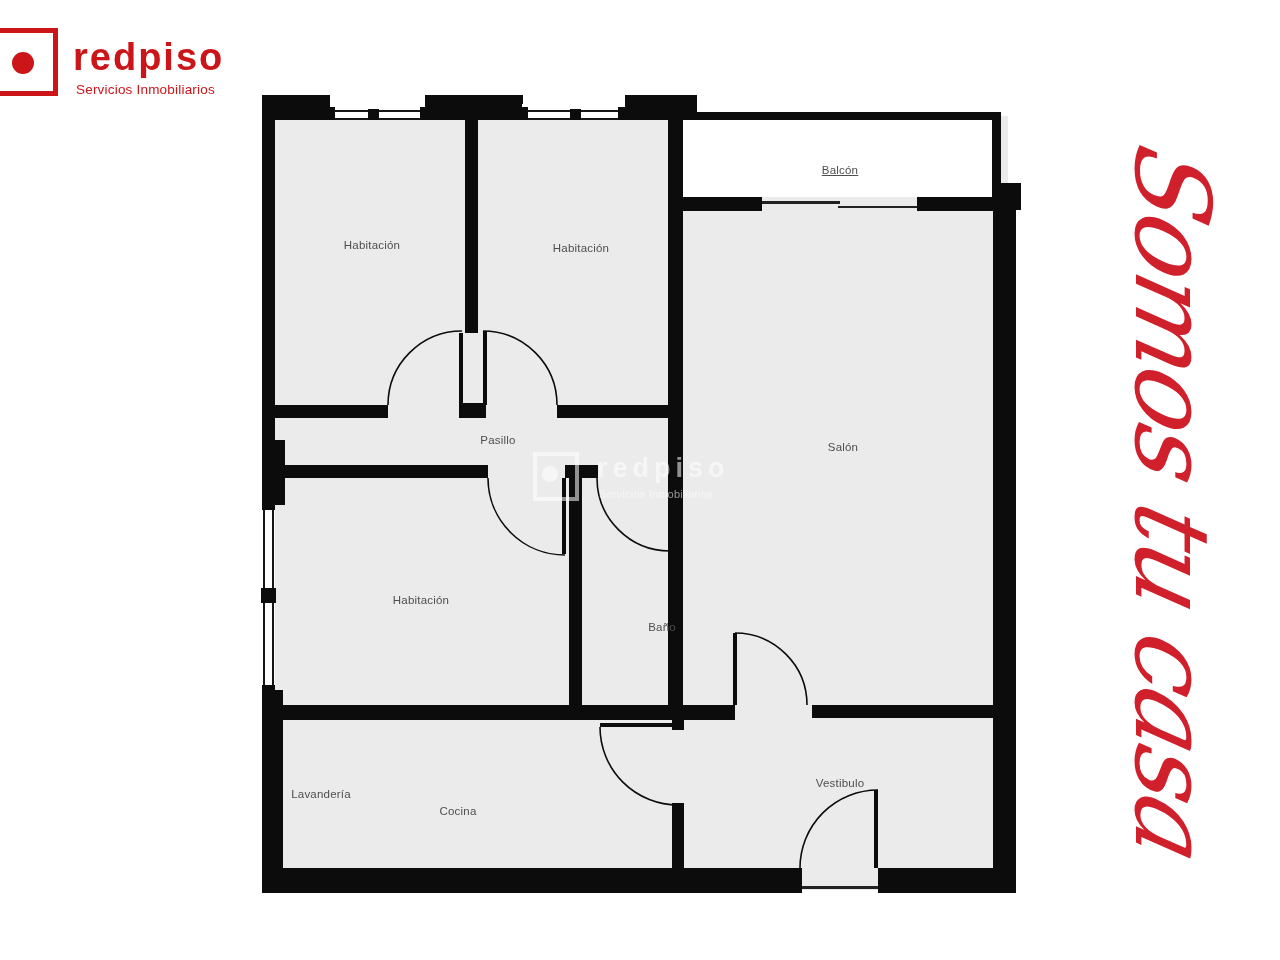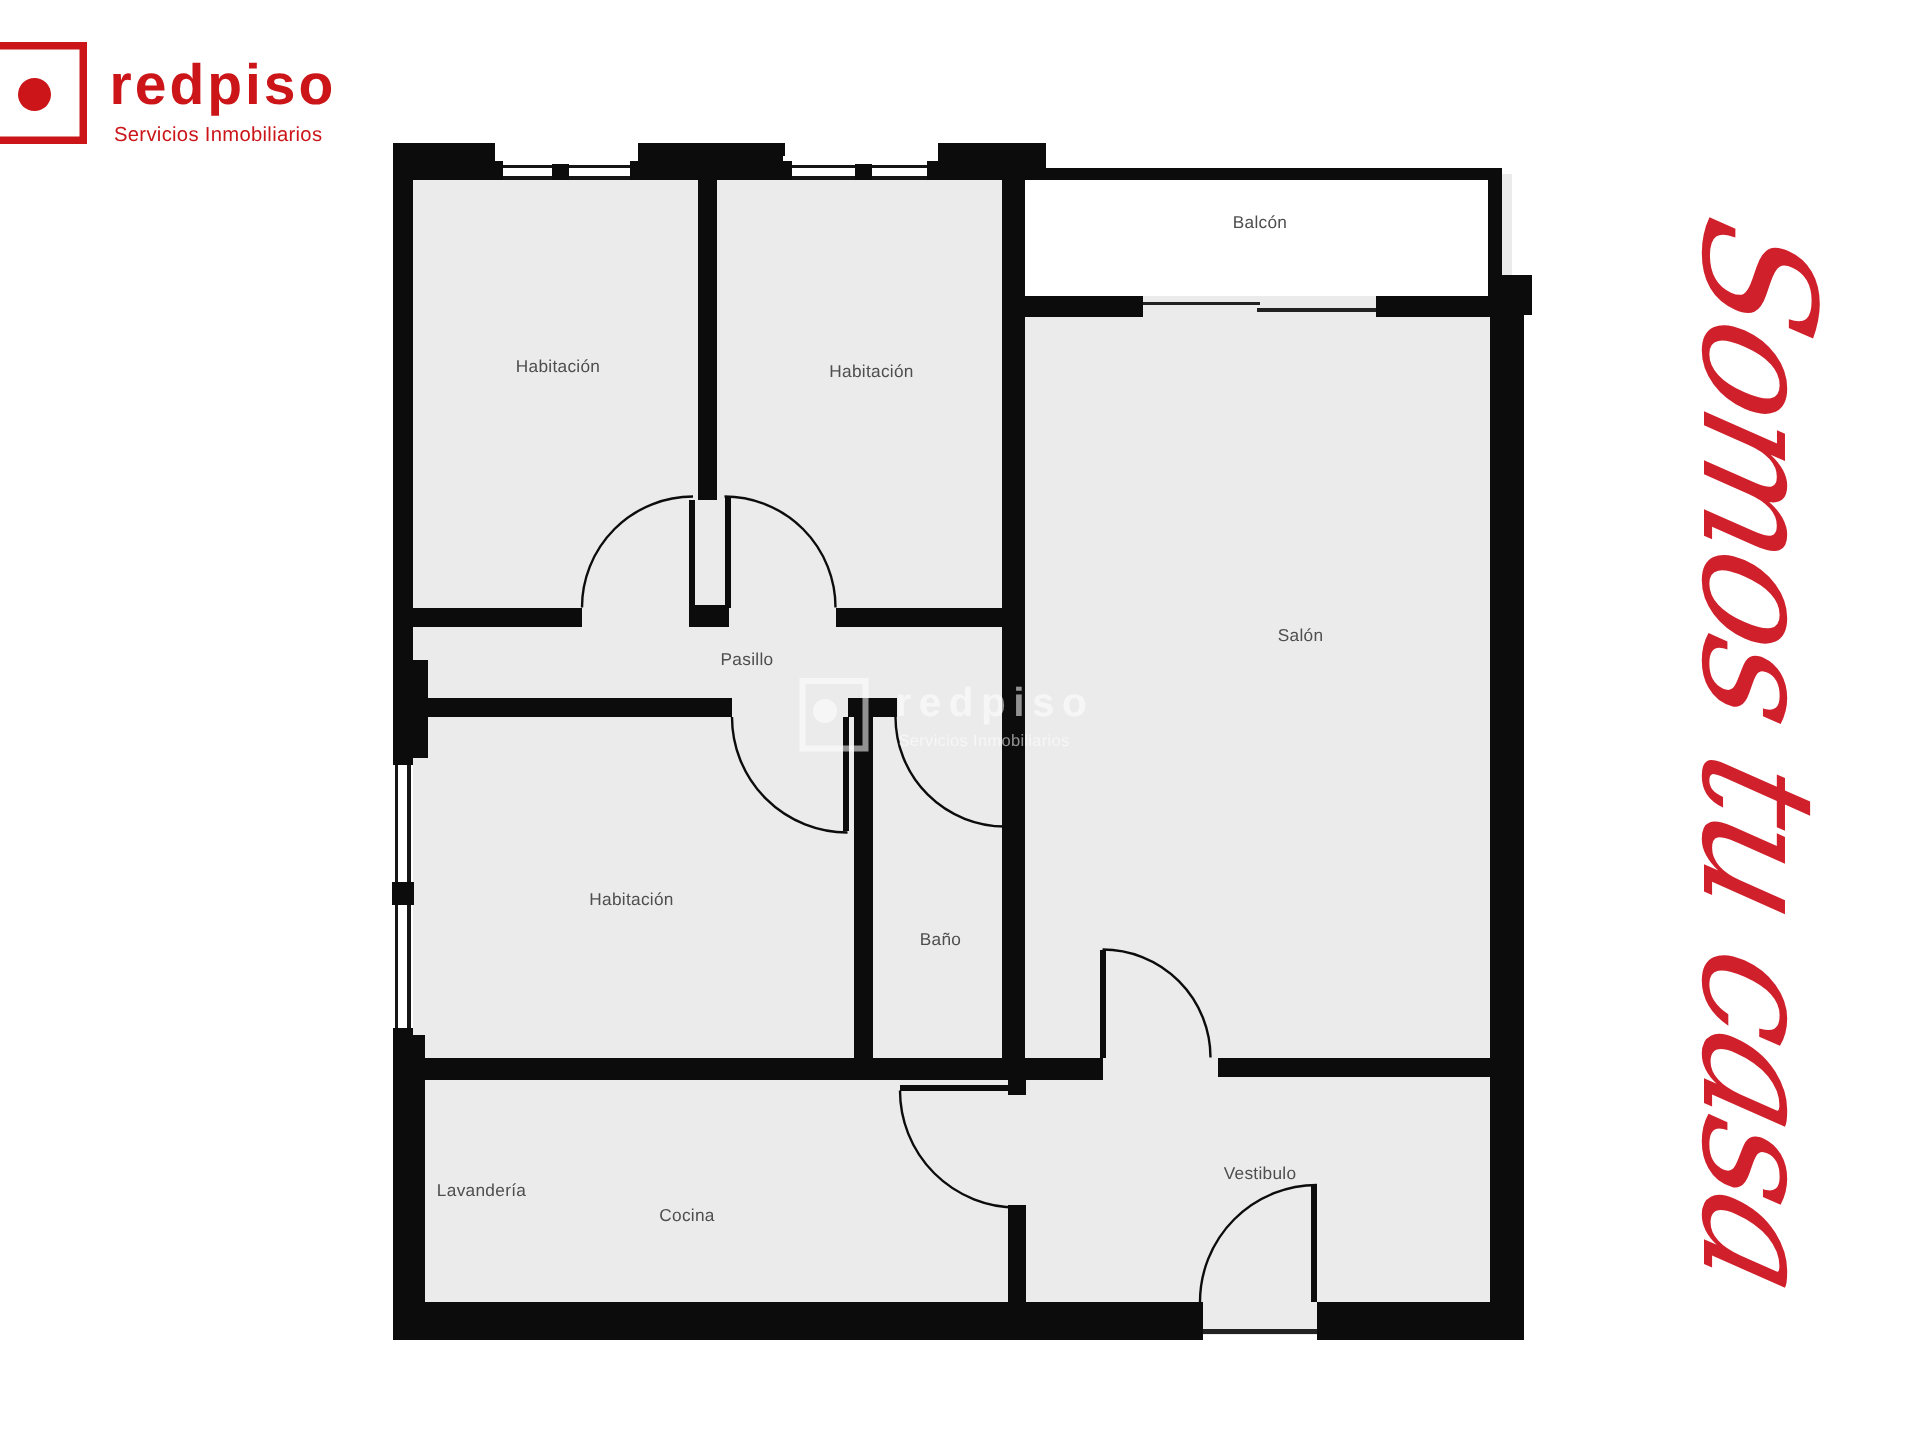--- a/index.html
+++ b/index.html
@@ -169,25 +169,25 @@
     <path class="arc" d="M597,478 A73,73 0 0 0 670,551"></path>
     <path class="arc" d="M735,633 A72,72 0 0 1 807,705"></path>
     <path class="arc" d="M600,727 A78,78 0 0 0 678,805"></path>
     <path class="arc" d="M800,868 A78,78 0 0 1 878,790"></path>
   </g>
 </svg>
 
 <div>
     <div class="room-label" style="left: 372px; top: 245px;">Habitación</div>
     <div class="room-label" style="left: 581px; top: 248px;">Habitación</div>
-    <div class="room-label" style="left: 840px; top: 149px;">Balcón</div>
-    <div class="room-label" style="left: 843px; top: 424px; margin-left: 24px;">Salón</div>
+    <div class="room-label" style="left: 840px; top: 170px; text-decoration: underline;">Balcón</div>
+    <div class="room-label" style="left: 843px; top: 447px;">Salón</div>
     <div class="room-label" style="left: 478px; top: 440px; margin-left: 20px;">Pasillo</div>
     <div class="room-label" style="left: 421px; top: 600px;">Habitación</div>
-    <div class="room-label" style="left: 627px; top: 627px;">Baño</div>
+    <div class="room-label" style="left: 662px; top: 627px;">Baño</div>
     <div class="room-label" style="left: 321px; top: 753px; margin-top: 41px;">Lavandería</div>
     <div class="room-label" style="left: 458px; top: 795px; margin-top: 16px;">Cocina</div>
     <div class="room-label" style="left: 840px; top: 783px;">Vestibulo</div>
   </div>
 
 <div class="watermark">
   <div class="wm-square"></div>
   <div class="wm-dot"></div>
   <div class="wm-wordmark">redpiso</div>
   <div class="wm-tagline">Servicios Inmobiliarios</div>

